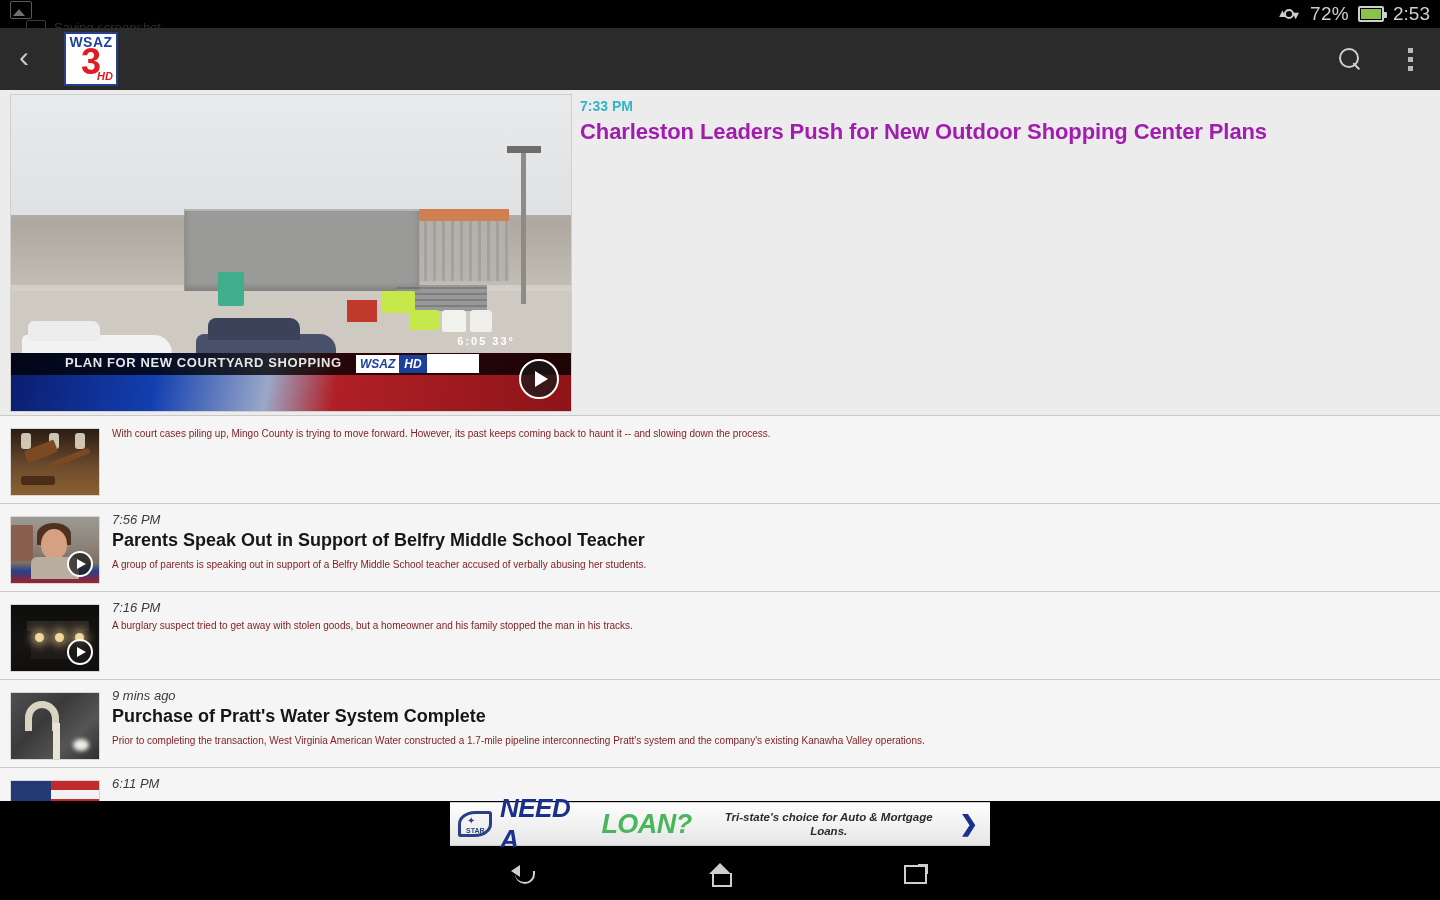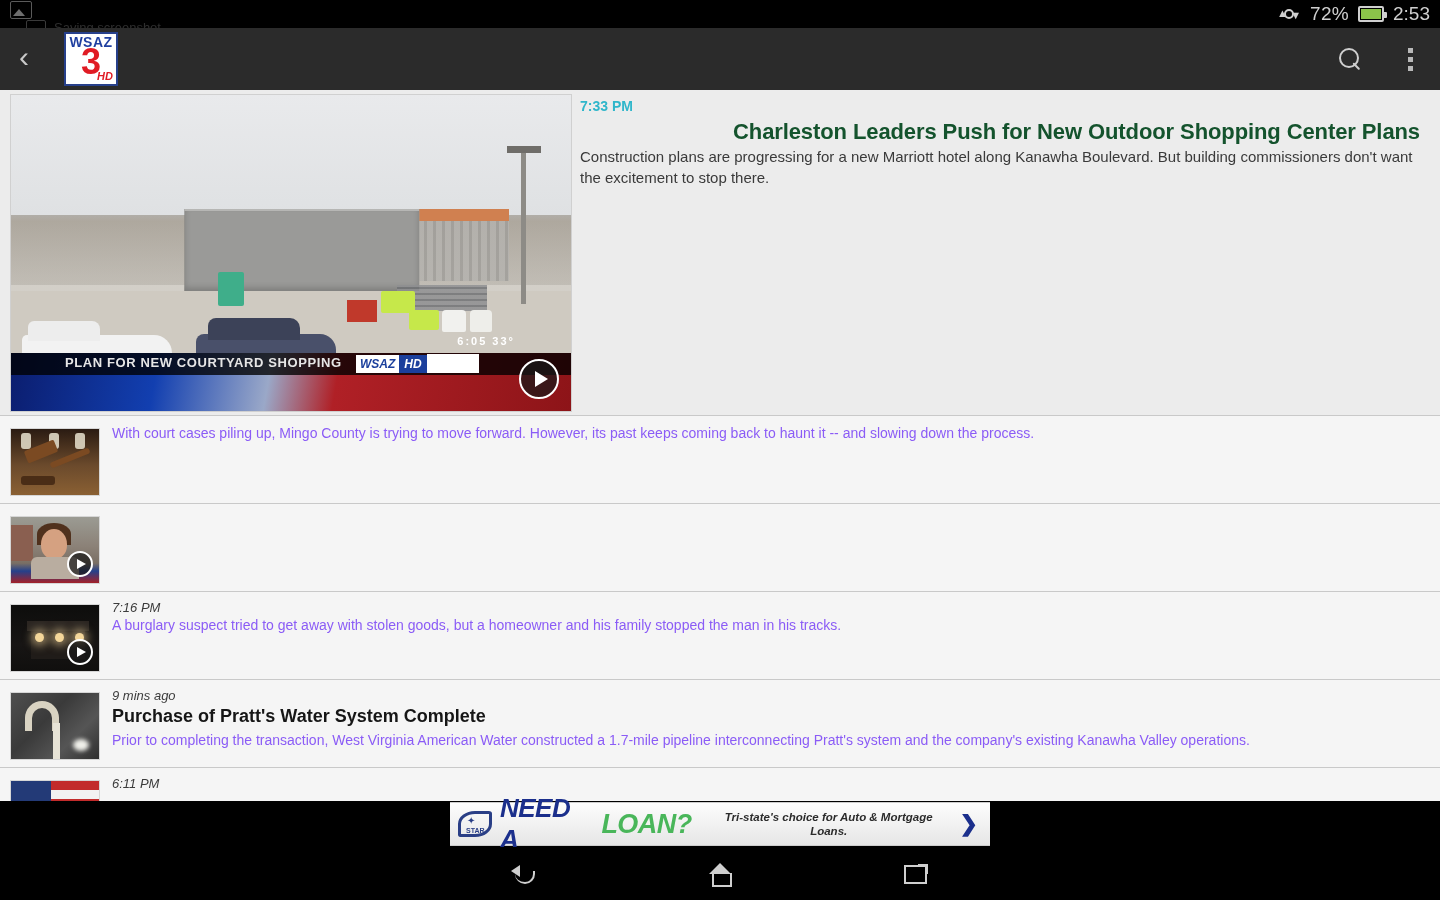--- a/index.html
+++ b/index.html
@@ -190,39 +190,39 @@
     content:""; width:0;height:0;margin-left:4px;
     border-left: 13px solid #fff;
     border-top: 8px solid transparent; border-bottom: 8px solid transparent;
   }
   .play-btn.sm { width:26px;height:26px;border-width:2px; right:6px;bottom:6px;}
   .play-btn.sm::after { border-left-width:9px;border-top-width:5.5px;border-bottom-width:5.5px;margin-left:3px;}
 
   .feat-text { flex: 1; padding: 8px 20px 0 8px; }
   .feat-time { color: #2fb6ca; font-size: 14px; font-weight: 700; margin-bottom: 4px; }
   .feat-title {
-    font-size: 22px; font-weight: 700; color:#14532d; line-height: 28px;
-    letter-spacing: -.1px; text-align: right;
+    font-size: 22px; font-weight: 700; color:#a21caf; line-height: 28px;
+    margin-bottom: 7px; letter-spacing: -.1px;
   }
   .feat-sum { font-size: 15px; color:#3a3a3a; line-height: 21px; max-width: 845px; }
 
   
   .row {
     display:flex; background:#f5f5f5; border-bottom: 1px solid #c9c9c9;
     padding: 8px 10px 10px 10px; height: 88px; overflow:hidden;
   }
   .row-thumb {
     width: 90px; height: 68px; flex: 0 0 90px; margin-top: 4px;
     background:#cfcfcf; position:relative; overflow:hidden;
     border:1px solid #d6d6d6;
   }
   .row-body { flex:1; padding-left: 12px; }
   .row-time { font-size: 13px; color:#3c3c3c; font-style: italic; margin-bottom:1px;}
   .row-title { font-size: 18px; font-weight:700; color:#161616; line-height:24px; margin-bottom:3px;}
-  .row-sum { font-size: 14px; color:#8b5cf6; line-height:19px;}
+  .row-sum { font-size: 10px; color:#7f1d1d; line-height:19px;}
 
   
   .th-gavel { position:absolute; inset:0; background: linear-gradient(#2a1b12, #6b4a2c 55%, #8a6033); }
   .th-gavel .head { position:absolute; left:14px; top:16px; width:32px;height:13px;background:#7b4a22;border-radius:2px;transform:rotate(-22deg);}
   .th-gavel .hand { position:absolute; left:38px; top:26px; width:42px;height:6px;background:#7b4a22;border-radius:3px;transform:rotate(-22deg);}
   .th-gavel .base { position:absolute; left:10px; bottom:10px;width:34px;height:9px;background:#4a2d16;border-radius:3px;}
   .th-gavel .l1,.th-gavel .l2,.th-gavel .l3{position:absolute;top:4px;width:10px;height:16px;background:#e8e2cf;border-radius:3px;opacity:.85;}
   .th-gavel .l1{left:10px;} .th-gavel .l2{left:38px;} .th-gavel .l3{left:64px;}
 
   .th-woman { position:absolute; inset:0; background: linear-gradient(#9b9b93 0%, #8b8177 45%, #7a6f64 70%, #25408b 82%, #a32027 100%); }
@@ -364,21 +364,20 @@
           <span class="a">WSAZ</span>
           <span class="b">HD</span>
           <span class="c"></span>
         </div>
       </div>
       <div class="play-btn"></div>
     </div>
     <div class="feat-text">
       <div class="feat-time">7:33 PM</div>
       <div class="feat-title">Charleston Leaders Push for New Outdoor Shopping Center Plans</div>
-      <div class="feat-sum">Construction plans are progressing for a new Marriott hotel along Kanawha Boulevard. But building commissioners don't want the excitement to stop there.</div>
     </div>
   </div>
 
   <div class="row">
     <div class="row-thumb">
       <div class="th-gavel">
         <span class="l1"></span>
           <span class="l2"></span>
           <span class="l3"></span>
         <span class="head"></span>
@@ -394,20 +393,25 @@
   <div class="row">
     <div class="row-thumb">
       <div class="th-woman">
         <span class="bldg"></span>
           <span class="hair"></span>
           <span class="face"></span>
           <span class="body"></span>
       </div>
       <div class="play-btn sm"></div>
     </div>
+    <div class="row-body">
+      <div class="row-time">7:56 PM</div>
+      <div class="row-title">Parents Speak Out in Support of Belfry Middle School Teacher</div>
+      <div class="row-sum">A group of parents is speaking out in support of a Belfry Middle School teacher accused of verbally abusing her students.</div>
+    </div>
   </div>
 
   <div class="row">
     <div class="row-thumb">
       <div class="th-house">
         <span class="roof"></span>
           <span class="wall"></span>
         <span class="g1"></span>
           <span class="g2"></span>
           <span class="g3"></span>

